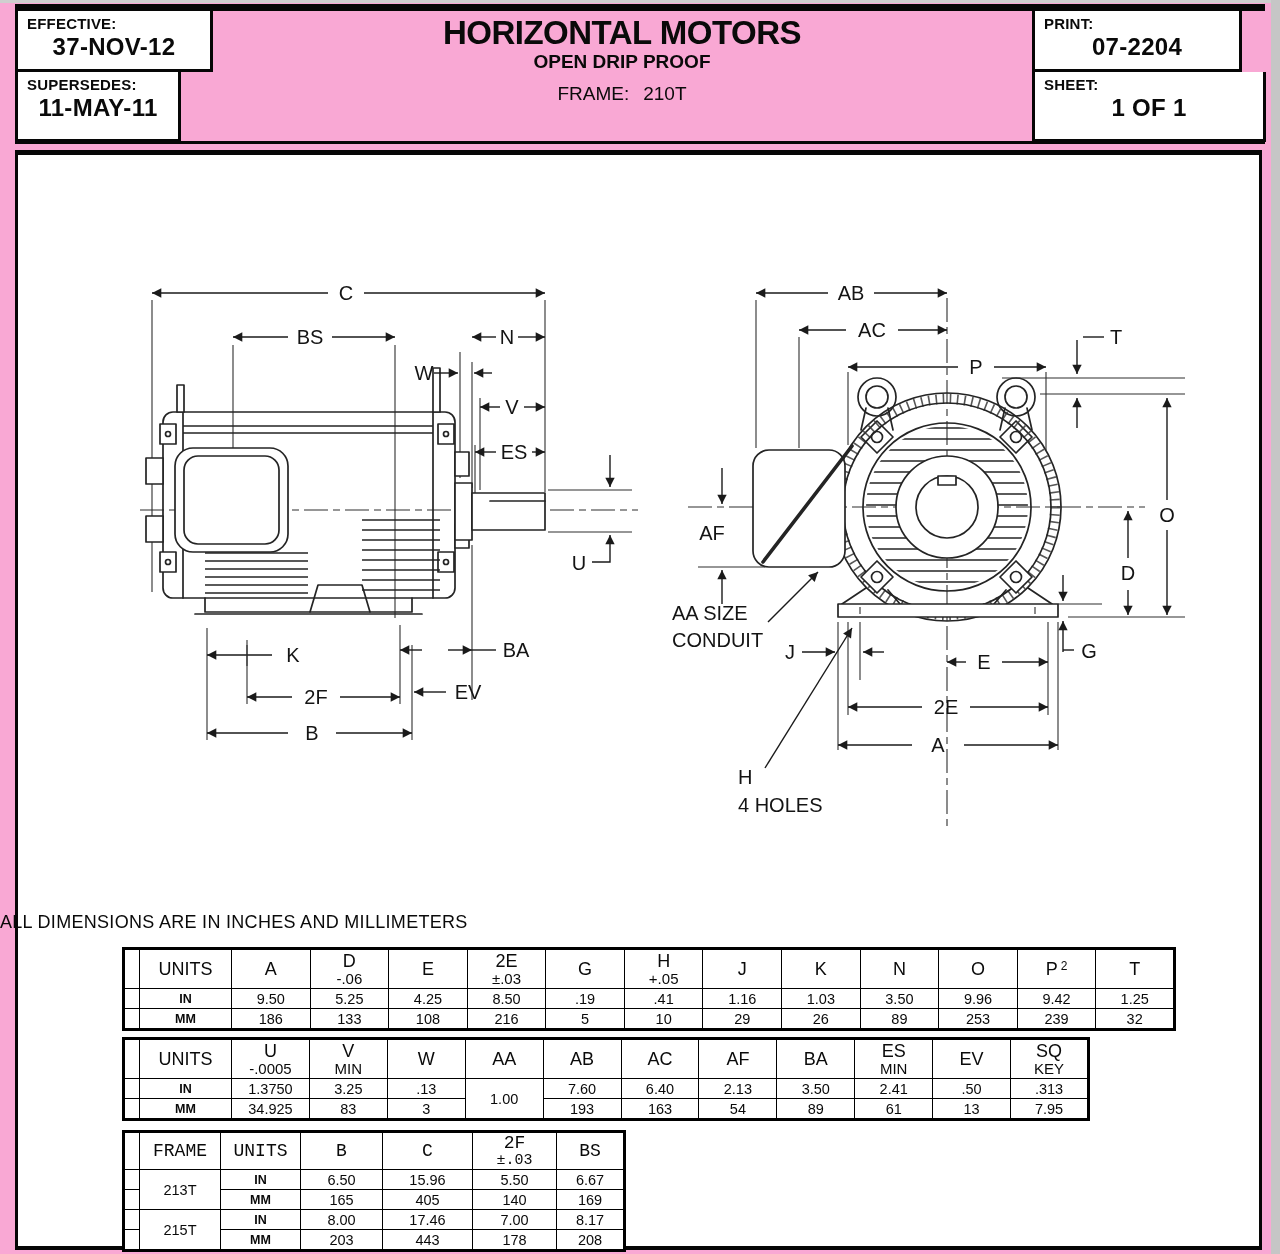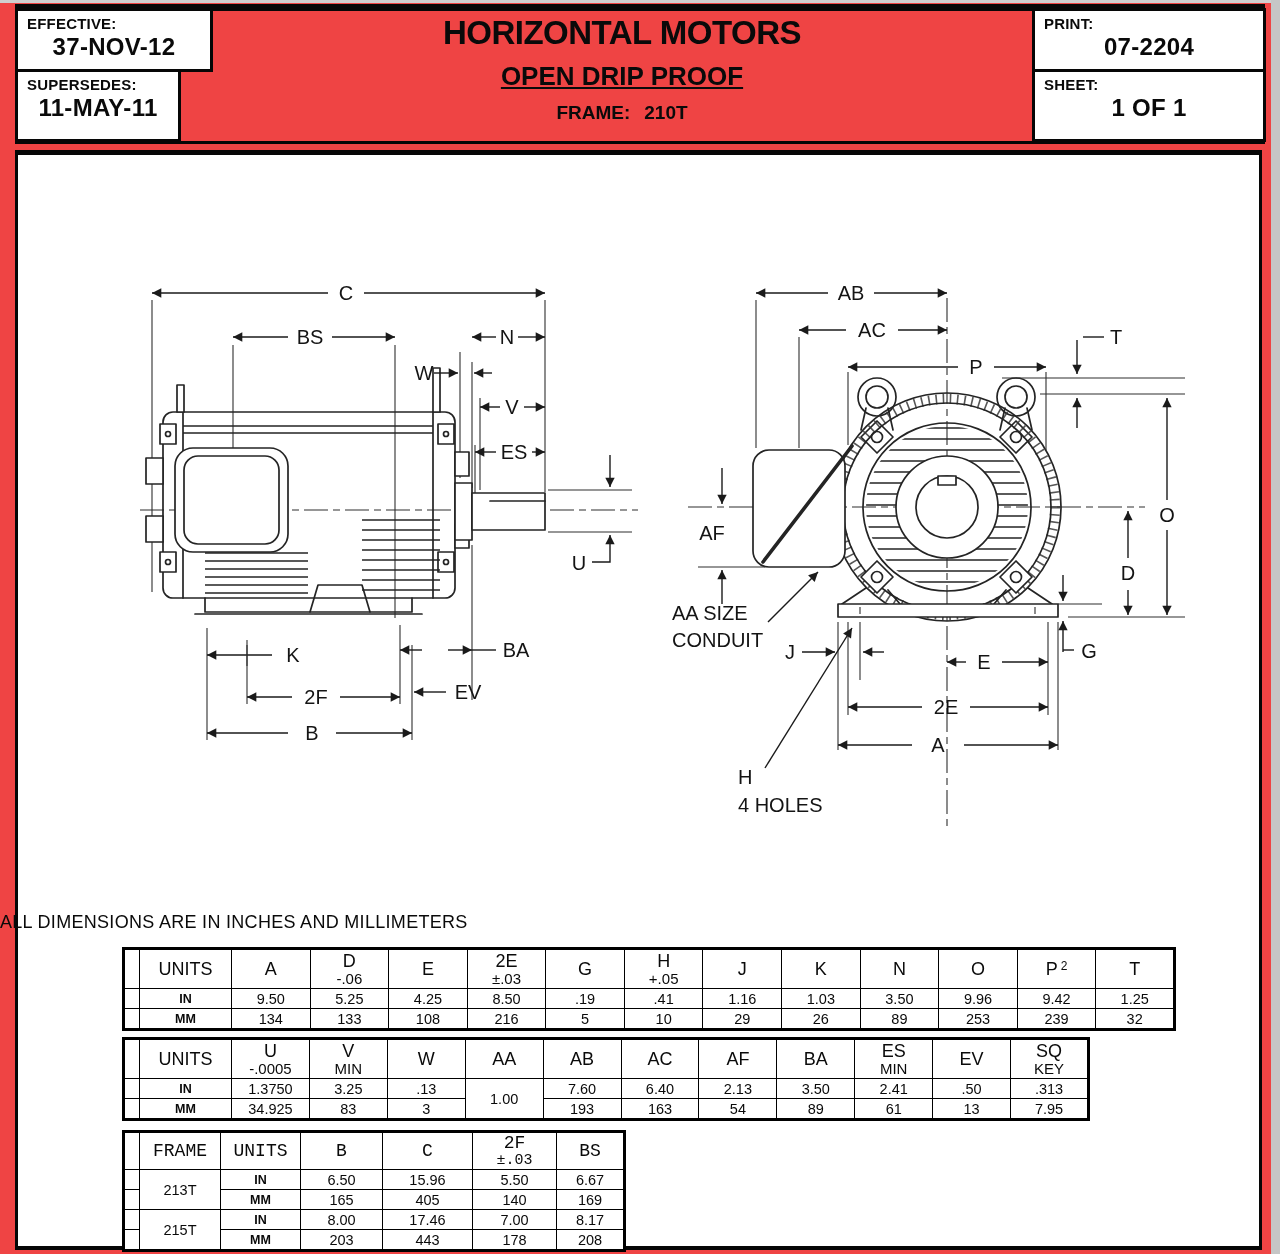--- a/index.html
+++ b/index.html
@@ -1,32 +1,32 @@
 <!DOCTYPE html>
 <html><head>
 <meta charset="utf-8">
 <style>
   html,body{margin:0;padding:0;background:#fff;}
   body{font-family:"Liberation Sans","DejaVu Sans",sans-serif;color:#0a0a0a;}
-  .page{position:relative;width:1280px;height:1254px;background:#ef4444;overflow:hidden;}
+  .page{position:relative;width:1280px;height:1254px;background:#f9a8d4;overflow:hidden;}
   .strip-top{position:absolute;left:0;top:0;width:1280px;height:3px;background:#cfcfcf;}
   .strip-right{position:absolute;left:1271px;top:0;width:9px;height:1254px;background:#c6c6c6;}
   .topbar{position:absolute;left:15px;top:4px;width:1250px;height:7px;background:#060606;}
   .hdr-line{position:absolute;left:15px;top:141px;width:1250px;height:3px;background:#060606;}
   .hdr-box{position:absolute;border:3px solid #060606;background:#fff;box-sizing:border-box;}
   .hdr-box .cap{font-size:15px;font-weight:700;padding:4px 0 0 9px;letter-spacing:.2px;}
   .hdr-box .val{text-align:center;font-size:24px;font-weight:700;margin-top:1px;letter-spacing:.3px;}
   .box-eff{left:15px;top:8px;width:198px;height:64px;}
   .box-sup{left:15px;top:72px;width:166px;height:70px;border-top:none;}
-  .box-print{left:1032px;top:8px;width:234px;height:64px;}
+  .box-print{left:1032px;top:8px;width:210px;height:64px;}
   .box-sheet{left:1032px;top:72px;width:234px;height:70px;border-top:none;}
   .titleblock{position:absolute;left:213px;top:16px;width:818px;text-align:center;}
   .titleblock .t1{font-size:33px;font-weight:700;letter-spacing:-.5px;line-height:1.0;}
-  .titleblock .t2{font-size:26px;font-weight:700;margin-top:12px;text-decoration:underline;}
-  .titleblock .t3{font-size:19px;font-weight:700;margin-top:10px;}
+  .titleblock .t2{font-size:19px;font-weight:700;margin-top:2px;}
+  .titleblock .t3{font-size:19px;font-weight:400;margin-top:10px;}
   .titleblock .t4{font-size:19px;font-weight:700;margin-top:7px;}
   .titleblock .gap{display:inline-block;width:14px;}
   .mainbox{position:absolute;left:15px;top:150px;width:1247px;height:1100px;box-sizing:border-box;
            border-left:3.5px solid #060606;border-right:3.5px solid #060606;
            border-top:5px solid #060606;border-bottom:4px solid #060606;background:#fff;}
   svg.drawing{position:absolute;left:0;top:0;width:1280px;height:860px;}
   .dw{stroke:#242424;stroke-width:1.7;fill:none;stroke-linejoin:round;stroke-linecap:round;}
   .dwf{stroke:#242424;stroke-width:1.7;fill:#fff;stroke-linejoin:round;}
   .fin{stroke:#242424;stroke-width:1.3;fill:none;}
   .ex{stroke:#2e2e2e;stroke-width:1.1;fill:none;}
@@ -377,21 +377,21 @@
       <td class="v">1.16</td>
       <td class="v">1.03</td>
       <td class="v">3.50</td>
       <td class="v">9.96</td>
       <td class="v">9.42</td>
       <td class="v">1.25</td>
     </tr>
     <tr>
       <td></td>
       <td class="rl">MM</td>
-      <td class="v">134</td>
+      <td class="v">186</td>
       <td class="v">133</td>
       <td class="v">108</td>
       <td class="v">216</td>
       <td class="v">5</td>
       <td class="v">10</td>
       <td class="v">29</td>
       <td class="v">26</td>
       <td class="v">89</td>
       <td class="v">253</td>
       <td class="v">239</td>

